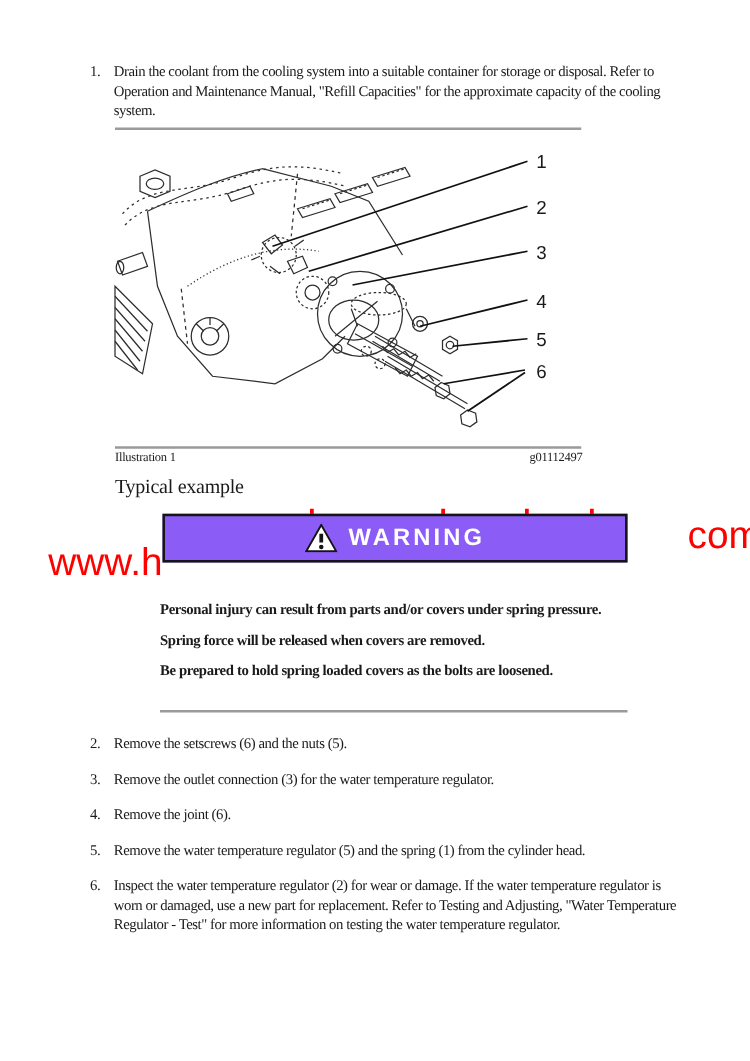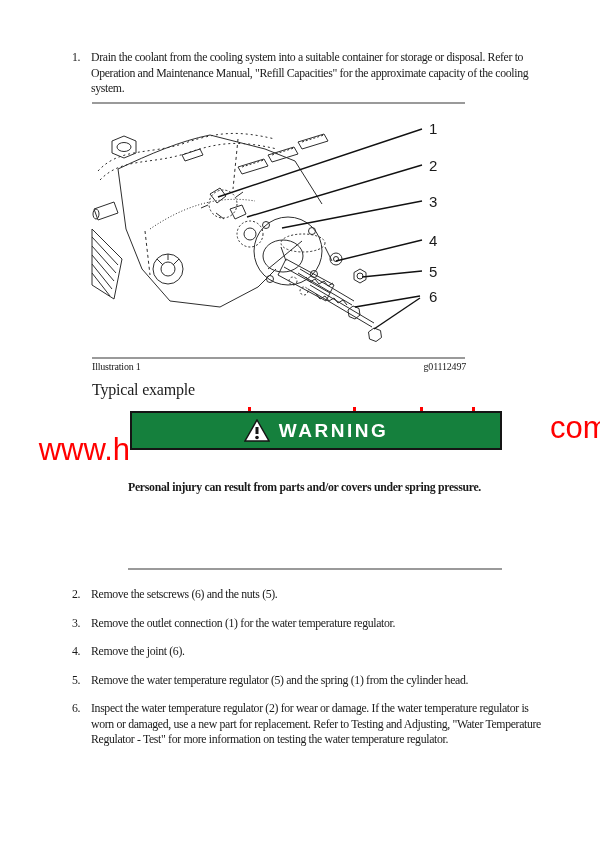--- a/index.html
+++ b/index.html
@@ -151,43 +151,45 @@
   </div>
   <div id="subcaption" class="abs">Typical example</div>
 
   <div id="wm-left" class="abs wm" style="color: rgb(255, 0, 0);">www.h</div>
   <div id="wm-right" class="abs wm" style="color: rgb(255, 0, 0);">com</div>
   <div class="wm-tick" style="left: 248px; color: rgb(255, 0, 0); background: rgb(255, 0, 0);"></div>
   <div class="wm-tick" style="left: 353px; color: rgb(255, 0, 0); background: rgb(255, 0, 0);"></div>
   <div class="wm-tick" style="left: 420px; color: rgb(255, 0, 0); background: rgb(255, 0, 0);"></div>
   <div class="wm-tick" style="left: 472px; color: rgb(255, 0, 0); background: rgb(255, 0, 0);"></div>
 
-  <div id="warning-banner" class="abs" style="background: #15803d;">
+  <div id="warning-banner" class="abs" style="background: #8b5cf6;">
     <svg width="26" height="23" viewBox="0 0 26 23">
       <polygon points="13,1 25,22 1,22" fill="#ffffff" stroke="#151515" stroke-width="1.5"></polygon>
       <line x1="13" y1="8" x2="13" y2="15" stroke="#151515" stroke-width="3"></line>
       <circle cx="13" cy="18.5" r="1.8" fill="#151515"></circle>
     </svg>
     <span class="wlabel">WARNING</span>
   </div>
 
   <div id="warning-text" class="abs">
     <p>Personal injury can result from parts and/or covers under spring pressure.</p>
+    <p>Spring force will be released when covers are removed.</p>
+    <p>Be prepared to hold spring loaded covers as the bolts are loosened.</p>
   </div>
 
   <div class="hrule" style="top:568px;left:128px;width:374px;"></div>
 
   <div id="steps" class="abs step-text">
     <div class="step">
       <div class="stepnum">2.</div>
       <div class="stepbody">Remove the setscrews (6) and the nuts (5).</div>
     </div>
     <div class="step">
       <div class="stepnum">3.</div>
-      <div class="stepbody">Remove the outlet connection (1) for the water temperature regulator.</div>
+      <div class="stepbody">Remove the outlet connection (3) for the water temperature regulator.</div>
     </div>
     <div class="step">
       <div class="stepnum">4.</div>
       <div class="stepbody">Remove the joint (6).</div>
     </div>
     <div class="step">
       <div class="stepnum">5.</div>
       <div class="stepbody one-line">Remove the water temperature regulator (5) and the spring (1) from the cylinder head.</div>
     </div>
     <div class="step">

